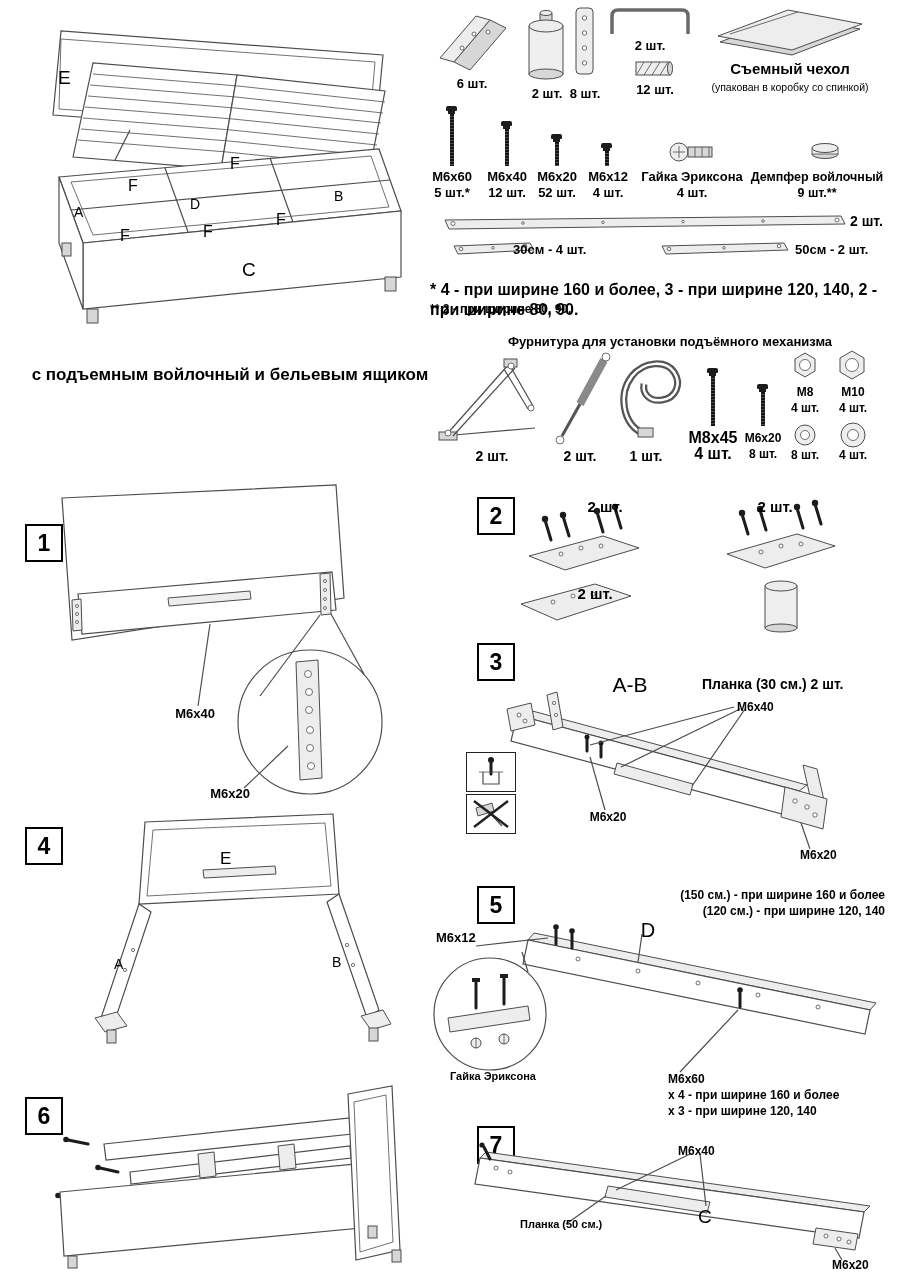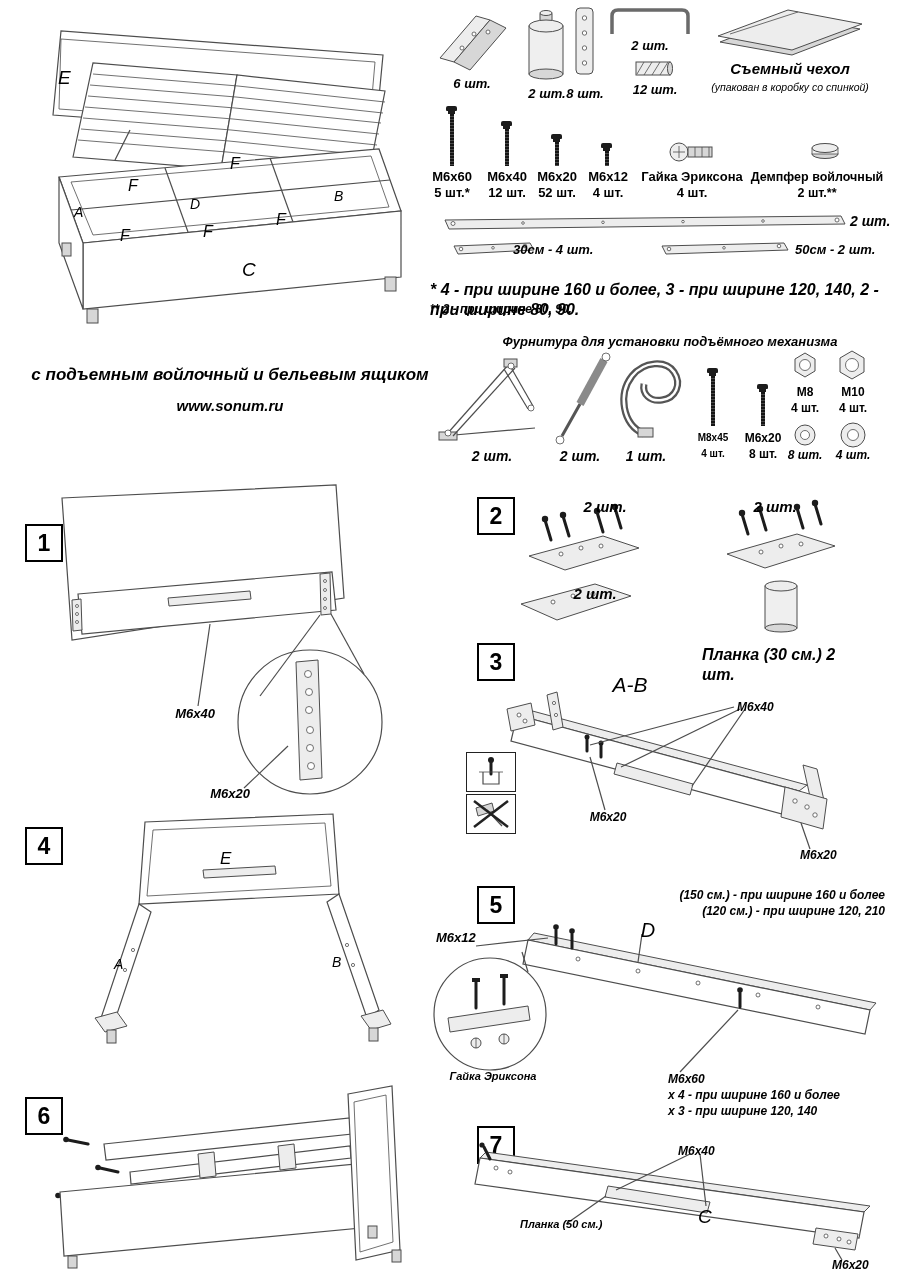--- a/index.html
+++ b/index.html
@@ -1,18 +1,18 @@
 <!DOCTYPE html>
 <html><head>
 <meta charset="utf-8">
 <style>
   html,body{margin:0;padding:0;background:#9a9a9a;}
   .page{position:relative;width:900px;height:1280px;background:#fff;
         font-family:"Liberation Sans",sans-serif;color:#000;overflow:hidden;margin:0 auto;}
-  .t{position:absolute;line-height:1.25;font-style:italic;}
+  .t{position:absolute;line-height:1.25;}
   .b{font-weight:bold;}
   .c{text-align:center;}
   .r{text-align:right;}
   svg.d{position:absolute;overflow:visible;}
   .ln{stroke:#4d4d4d;stroke-width:1.2;fill:none;}
   .thin{stroke:#4d4d4d;stroke-width:0.8;fill:none;}
   .fw{stroke:#4d4d4d;stroke-width:1.2;fill:#fff;}
   .fl{stroke:#4d4d4d;stroke-width:1;fill:#ededed;}
   .fd{stroke:#4d4d4d;stroke-width:1;fill:#d7d7d7;}
   .hole{stroke:#4d4d4d;stroke-width:0.8;fill:#fff;}
@@ -76,21 +76,20 @@
   <div class="t" style="left:230px;top:154px;font-size:16px">F</div>
   <div class="t" style="left:120px;top:226px;font-size:16px">F</div>
   <div class="t" style="left:203px;top:222px;font-size:16px">F</div>
   <div class="t" style="left:276px;top:210px;font-size:16px">F</div>
   <div class="t" style="left:74px;top:204px;font-size:14px">А</div>
   <div class="t" style="left:190px;top:196px;font-size:14px">D</div>
   <div class="t" style="left:334px;top:188px;font-size:14px">В</div>
   <div class="t" style="left:242px;top:258px;font-size:19px">С</div>
 
   <div class="t b c" style="left:10px;top:364px;width:440px;font-size:17px">с подъемным войлочный и бельевым ящиком</div>
-  <div class="t b c" style="left:30px;top:397px;width:400px;font-size:15px">www.sonum.ru</div>
 
   <svg class="d" style="left:430px;top:2px;width:445px;height:95px" viewBox="0 0 445 95">
 
     <g>
       <polygon class="fl" points="10,56 46,14 60,18 24,60"></polygon>
       <polygon class="fd" points="24,60 60,18 76,26 40,68"></polygon>
       <circle class="hole" cx="32" cy="46" r="2"></circle>
         <circle class="hole" cx="44" cy="32" r="2"></circle>
         <circle class="hole" cx="58" cy="30" r="2"></circle>
     </g>
@@ -188,21 +187,21 @@
     <div>4 шт.</div>
   </div>
 
   <svg class="d" style="left:810px;top:142px;width:30px;height:18px" viewBox="0 0 30 18">
     <ellipse class="fd" cx="15" cy="12" rx="13" ry="4.5"></ellipse>
     <rect x="2" y="6" width="26" height="6" fill="#efefef" stroke="#4d4d4d" stroke-width="0.8"></rect>
     <ellipse class="fl" cx="15" cy="6" rx="13" ry="4.5"></ellipse>
   </svg>
   <div class="scol" style="left:748px;top:169px;width:138px;font-size:12.5px">
     <div>Демпфер войлочный</div>
-    <div>2 шт.**</div>
+    <div>9 шт.**</div>
   </div>
 
   <svg class="d" style="left:443px;top:214px;width:404px;height:18px" viewBox="0 0 404 18">
     <polygon class="fl" points="2,6 398,2 402,10 6,15"></polygon>
     <circle class="hole" cx="10" cy="9.5" r="2"></circle>
       <circle class="hole" cx="394" cy="6" r="2"></circle>
     <circle class="hole" cx="80" cy="9" r="1.3"></circle>
       <circle class="hole" cx="160" cy="8.3" r="1.3"></circle>
     <circle class="hole" cx="240" cy="7.6" r="1.3"></circle>
       <circle class="hole" cx="320" cy="7" r="1.3"></circle>
@@ -257,21 +256,21 @@
     <path d="M30,80 C8,70 4,40 18,22 C30,7 52,6 60,18 C68,30 62,44 48,46 C36,48 28,40 30,30" fill="none" stroke="#fff" stroke-width="2.5"></path>
     <rect class="fd" x="24" y="74" width="15" height="9"></rect>
   </svg>
   <div class="t b c" style="left:616px;top:448px;width:60px;font-size:14px">1 шт.</div>
 
   <div class="bolt" style="left:707px;top:368px;height:58px">
       <div class="bh"></div>
       <div class="bn"></div>
       <div class="bs"></div>
     </div>
-  <div class="scol" style="left:684px;top:430px;width:58px;font-size:10px">
+  <div class="scol" style="left:684px;top:430px;width:58px;font-size:16px">
     <div>М8х45</div>
     <div>4 шт.</div>
   </div>
   <div class="bolt" style="left:757px;top:384px;height:42px">
       <div class="bh"></div>
       <div class="bn"></div>
       <div class="bs"></div>
     </div>
   <div class="scol" style="left:734px;top:430px;width:58px;font-size:12px">
     <div>М6х20</div>
@@ -397,21 +396,21 @@
       <line class="blt" x1="132" y1="74" x2="132" y2="86"></line>
     <circle fill="#1c1c1c" cx="146" cy="78" r="2.5"></circle>
       <line class="blt" x1="146" y1="80" x2="146" y2="92"></line>
     <line class="ln" x1="290" y1="44" x2="237" y2="121"></line>
     <line class="ln" x1="285" y1="44" x2="166" y2="102"></line>
     <line class="ln" x1="279" y1="42" x2="135" y2="80"></line>
     <line class="ln" x1="150" y1="145" x2="135" y2="92"></line>
     <line class="ln" x1="355" y1="184" x2="346" y2="158"></line>
   </svg>
   <div class="t c" style="left:595px;top:672px;width:70px;font-size:21px">А-В</div>
-  <div class="t b" style="left:702px;top:645px;width:170px;font-size:16px">Планка (30 см.)  2 шт.</div>
+  <div class="t b" style="left:702px;top:676px;width:170px;font-size:14px">Планка (30 см.)  2 шт.</div>
   <div class="t b" style="left:737px;top:700px;font-size:12px">М6х40</div>
   <div class="t b c" style="left:578px;top:810px;width:60px;font-size:12px">М6х20</div>
   <div class="t b" style="left:800px;top:848px;font-size:12px">М6х20</div>
   <div class="ibox" style="left:466px;top:752px">
     <svg width="40" height="32" viewBox="0 0 40 32">
       <circle fill="#1c1c1c" cx="20" cy="4" r="3"></circle>
         <line class="blt" x1="20" y1="6" x2="20" y2="18"></line>
       <polyline class="ln" points="12,16 12,28 28,28 28,16"></polyline>
       <line class="thin" x1="8" y1="16" x2="32" y2="16"></line>
     </svg>
@@ -440,21 +439,21 @@
     <polygon class="fl" points="276,206 298,200 306,214 286,220"></polygon>
     <rect class="fd" x="22" y="220" width="9" height="13"></rect>
     <rect class="fd" x="284" y="218" width="9" height="13"></rect>
   </svg>
   <div class="t" style="left:220px;top:848px;font-size:17px">E</div>
   <div class="t" style="left:114px;top:956px;font-size:14px">А</div>
   <div class="t" style="left:332px;top:954px;font-size:14px">В</div>
 
   <div class="stepnum" style="left:477px;top:886px">5</div>
   <div class="t b r" style="left:640px;top:888px;width:245px;font-size:12px">(150 см.) - при ширине 160 и более</div>
-  <div class="t b r" style="left:640px;top:904px;width:245px;font-size:12px">(120 см.) - при ширине 120, 210</div>
+  <div class="t b r" style="left:640px;top:904px;width:245px;font-size:12px">(120 см.) - при ширине 120, 140</div>
   <svg class="d" style="left:428px;top:912px;width:460px;height:168px" viewBox="0 0 460 168">
     <polygon class="fl" points="100,28 106,21 448,91 442,98"></polygon>
     <polygon class="fw" points="100,28 442,98 437,122 95,52"></polygon>
     <circle class="hole" cx="150" cy="47" r="2"></circle>
       <circle class="hole" cx="210" cy="59" r="2"></circle>
     <circle class="hole" cx="270" cy="71" r="2"></circle>
       <circle class="hole" cx="330" cy="83" r="2"></circle>
       <circle class="hole" cx="390" cy="95" r="2"></circle>
     <circle fill="#1c1c1c" cx="128" cy="15" r="2.8"></circle>
       <line class="blt" x1="128" y1="18" x2="128" y2="32"></line>

